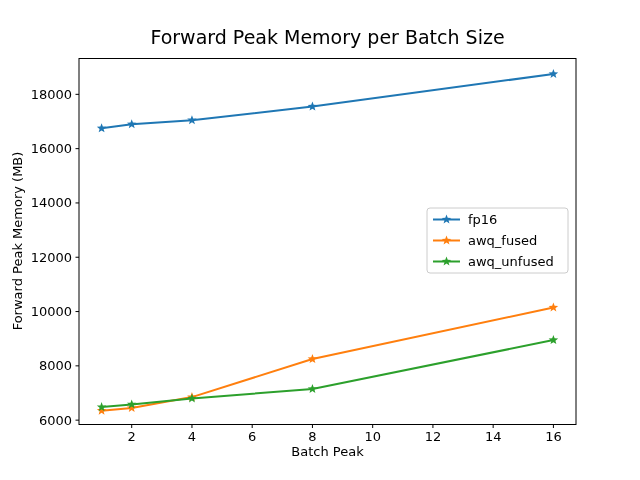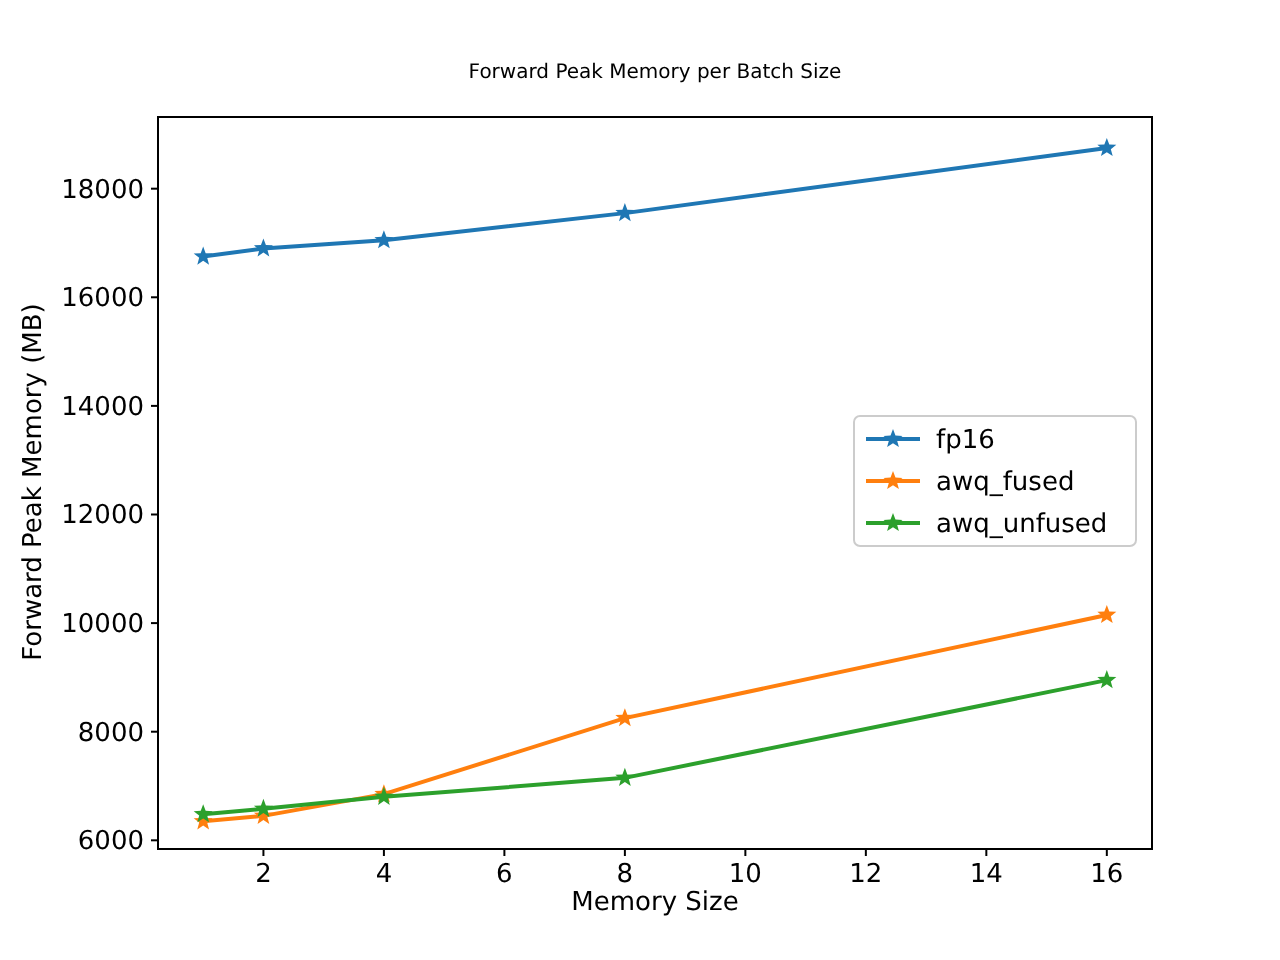--- a/index.html
+++ b/index.html
@@ -11,21 +11,21 @@
     font-family: "DejaVu Sans", sans-serif;
     color: #000000;
     overflow: hidden;
   }
   .title {
     position: absolute;
     left: 79px;
     top: 27px;
     width: 497px;
     text-align: center;
-    font-size: 10px;
+    font-size: 19px;
     line-height: 20px;
   }
   .xlabel {
     position: absolute;
     left: 79px;
     top: 444px;
     width: 497px;
     text-align: center;
     font-size: 13px;
   }
@@ -47,21 +47,21 @@
     font-size: 13px;
     fill: #000000;
   }
 </style>
 </head>
 <body>
 
 <div class="figure">
   <div class="title">Forward Peak Memory per Batch Size</div>
   <div class="ylabel">Forward Peak Memory (MB)</div>
-  <div class="xlabel">Memory Size</div>
+  <div class="xlabel">Batch Peak</div>
   <svg class="plot" id="plot" width="640" height="480">
       <line x1="131.71212121212122" y1="424.5" x2="131.71212121212122" y2="428" stroke="#000000" stroke-width="1"></line>
       <text x="131.71212121212122" y="441" text-anchor="middle">2</text>
       <line x1="191.95454545454544" y1="424.5" x2="191.95454545454544" y2="428" stroke="#000000" stroke-width="1"></line>
       <text x="191.95454545454544" y="441" text-anchor="middle">4</text>
       <line x1="252.19696969696972" y1="424.5" x2="252.19696969696972" y2="428" stroke="#000000" stroke-width="1"></line>
       <text x="252.19696969696972" y="441" text-anchor="middle">6</text>
       <line x1="312.439393939394" y1="424.5" x2="312.439393939394" y2="428" stroke="#000000" stroke-width="1"></line>
       <text x="312.439393939394" y="441" text-anchor="middle">8</text>
       <line x1="372.6818181818182" y1="424.5" x2="372.6818181818182" y2="428" stroke="#000000" stroke-width="1"></line>

